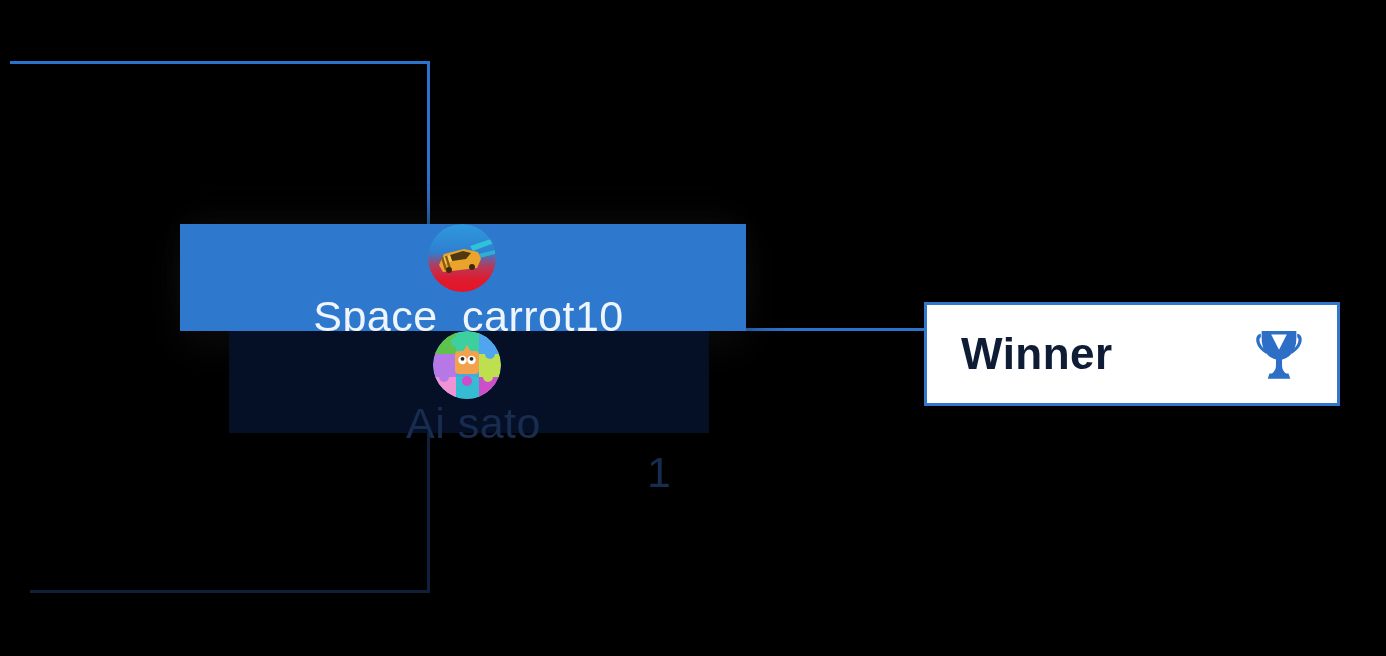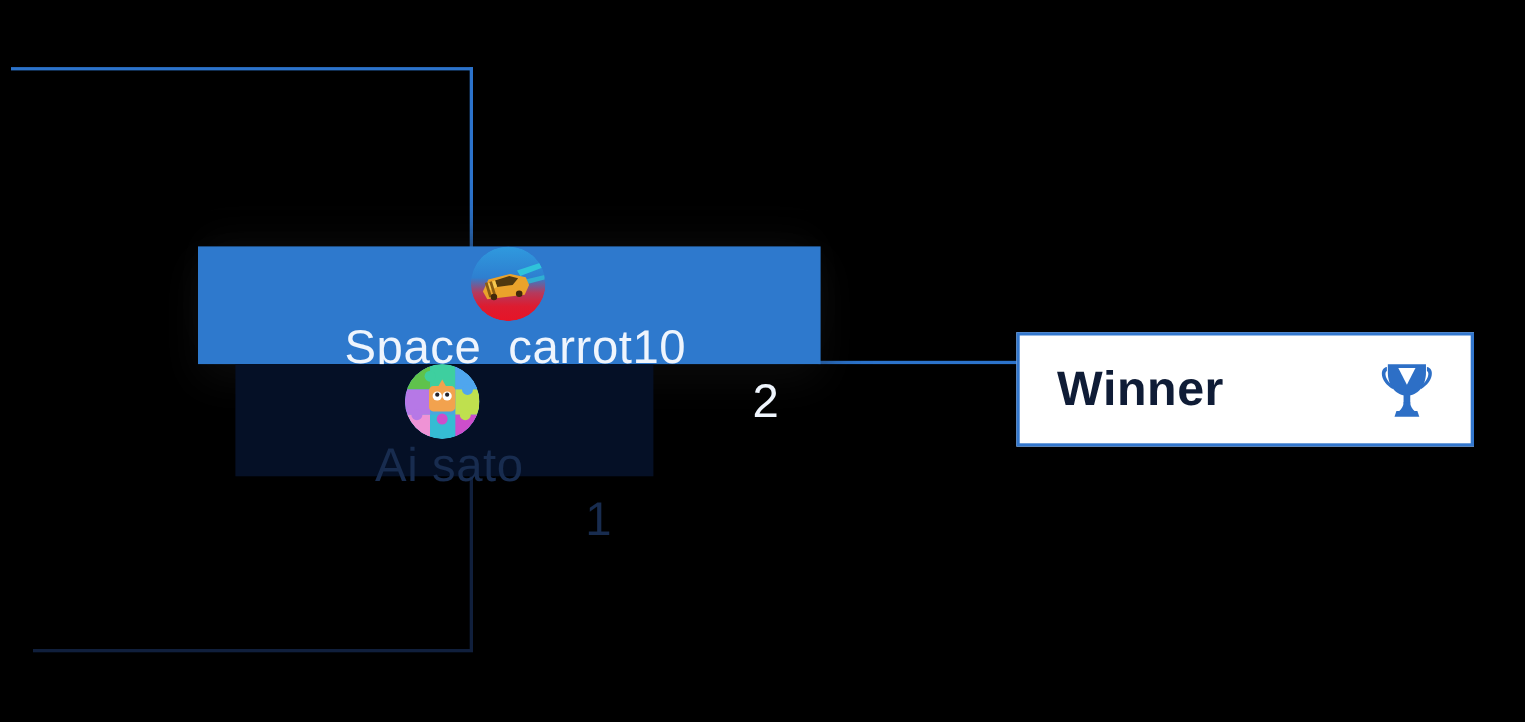--- a/index.html
+++ b/index.html
@@ -29,21 +29,21 @@
     box-sizing: border-box;
     flex-direction: column;
   }
   .card-winner {
     left: 180px; top: 224px; width: 566px; height: 107px;
     background: #2e79cd;
     padding: 0 38px 0 36px;
     box-shadow: 0 14px 40px rgba(22,22,22,0.55), 0 -14px 40px rgba(22,22,22,0.35);
   }
   .card-loser {
-    left: 214px; top: 331px; width: 380px; height: 102px;
+    left: 229px; top: 331px; width: 480px; height: 102px;
     background: #051026;
     padding: 0 38px 0 34px;
   }
   .avatar {
     width: 68px; height: 68px; border-radius: 50%;
     flex: 0 0 68px; overflow: hidden;
   }
   .avatar svg { display: block; width: 68px; height: 68px; }
   .player-name {
     margin-left: 13px;

